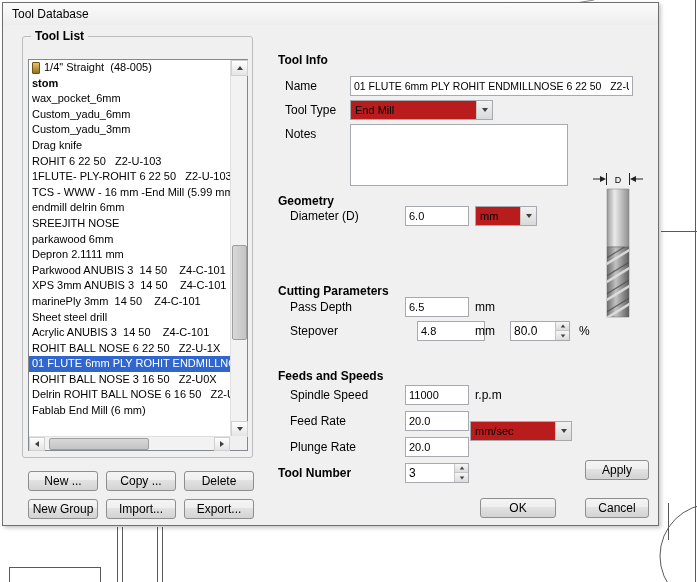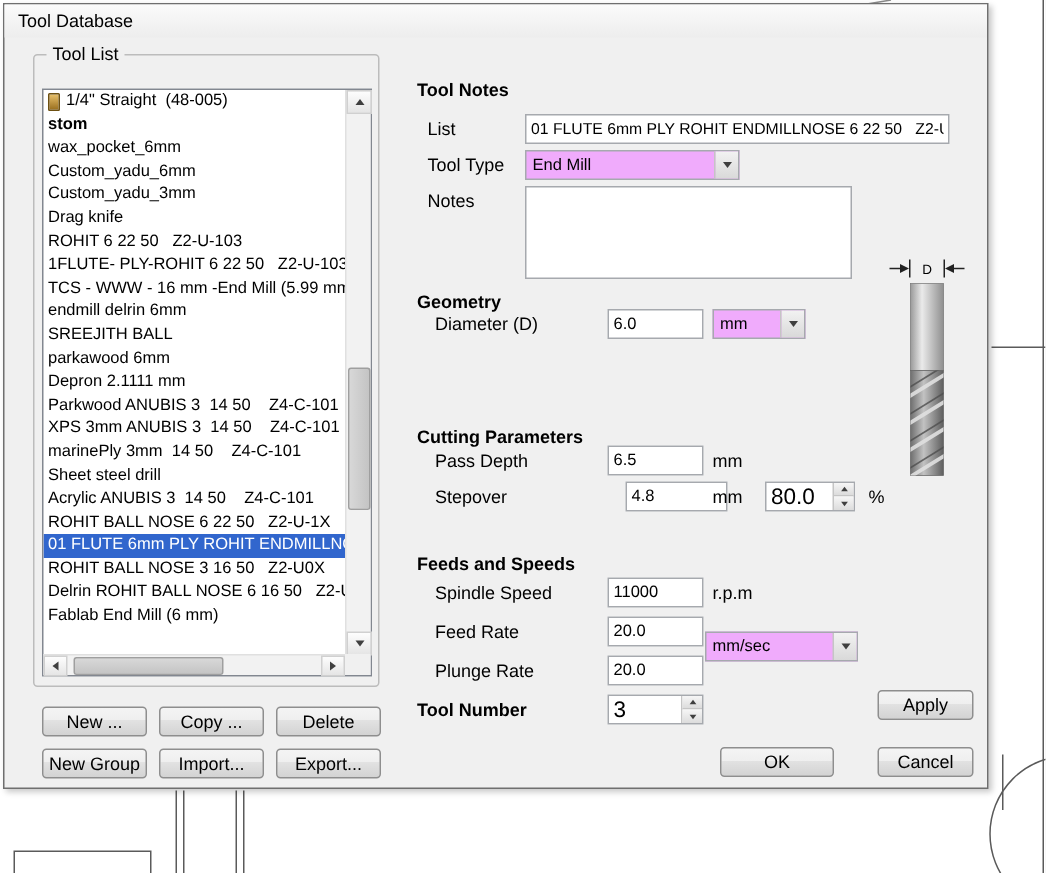--- a/index.html
+++ b/index.html
@@ -22,21 +22,21 @@
   }
   .titlebar .title { position:absolute; left:9px; top:0; line-height:22px; font-size:12px; }
 
   
   .groupbox {
     position:absolute; left:19px; top:33px; width:231px; height:422px;
     border:1px solid #bcbcbc; border-radius:3px;
   }
   .group-label {
     position:absolute; left:8px; top:-8px; background:#f0f0f0; padding:0 4px;
-    font-weight:normal; font-size:12px;
+    font-weight:bold; font-size:12px;
   }
   .listbox {
     position:absolute; left:25px; top:56px; width:220px; height:392px;
     background:#fff; border:1px solid #828790;
   }
   .rows { position:absolute; left:0; top:0; width:201px; height:376px; overflow:hidden; }
   .list-item {
     height:15.6px; line-height:15.6px; font-size:11px; padding-left:3px;
     white-space:pre; overflow:hidden; display:flex; align-items:center; color:#000;
   }
@@ -82,31 +82,31 @@
   }
 
   
   .section-h { position:absolute; font-weight:bold; font-size:12px; }
   .lbl, .unit { position:absolute; font-size:12px; }
   .tbox {
     position:absolute; height:20px; border:1px solid #a6a9ae; background:#fff;
     font-family:inherit; font-size:11px; padding:0 3px;
   }
   .combo {
-    position:absolute; height:20px; border:1px solid #a6a9ae; background:#f0abfc;
+    position:absolute; height:20px; border:1px solid #a6a9ae; background:#b91c1c;
   }
   .combo-text { position:absolute; left:4px; top:0; line-height:18px; font-size:11px; white-space:pre; }
   .combo-btn {
     position:absolute; right:0; top:0; width:16px; height:100%;
     background:linear-gradient(#f2f2f2,#d9d9d9); border-left:1px solid #c5c5c5;
     display:flex; align-items:center; justify-content:center;
   }
   .spinbox { position:absolute; height:20px; border:1px solid #a6a9ae; background:#fff; }
   .spin-input { position:absolute; left:0; top:0; width:calc(100% - 14px); height:100%;
-    border:0; font-family:inherit; font-size:15px; padding:0 3px; background:transparent; }
+    border:0; font-family:inherit; font-size:12px; padding:0 3px; background:transparent; }
   .spin-btns { position:absolute; right:0; top:0; width:14px; height:100%; border-left:1px solid #c5c5c5; }
   .spin-btn { height:50%; background:linear-gradient(#f6f6f6,#dcdcdc); border-bottom:1px solid #c5c5c5;
     display:flex; align-items:center; justify-content:center; }
   .spin-btn:last-child { border-bottom:0; }
 
   textarea.notes {
     position:absolute; left:347px; top:121px; width:218px; height:62px;
     border:1px solid #a6a9ae; background:#fff; resize:none; font-family:inherit; font-size:11px;
   }
   #name-input { font-size:10.5px; }
@@ -143,21 +143,21 @@
         <div class="list-item"><span class="bit-icon"></span><span>1/4" Straight  (48-005)</span></div>
         <div class="list-item bold"><span>stom</span></div>
         <div class="list-item"><span>wax_pocket_6mm</span></div>
         <div class="list-item"><span>Custom_yadu_6mm</span></div>
         <div class="list-item"><span>Custom_yadu_3mm</span></div>
         <div class="list-item"><span>Drag knife</span></div>
         <div class="list-item"><span>ROHIT 6 22 50   Z2-U-103</span></div>
         <div class="list-item"><span>1FLUTE- PLY-ROHIT 6 22 50   Z2-U-103</span></div>
         <div class="list-item"><span>TCS - WWW - 16 mm -End Mill (5.99 mm)</span></div>
         <div class="list-item"><span>endmill delrin 6mm</span></div>
-        <div class="list-item"><span>SREEJITH BALL</span></div>
+        <div class="list-item"><span>SREEJITH NOSE</span></div>
         <div class="list-item"><span>parkawood 6mm</span></div>
         <div class="list-item"><span>Depron 2.1111 mm</span></div>
         <div class="list-item"><span>Parkwood ANUBIS 3  14 50    Z4-C-101</span></div>
         <div class="list-item"><span>XPS 3mm ANUBIS 3  14 50    Z4-C-101</span></div>
         <div class="list-item"><span>marinePly 3mm  14 50    Z4-C-101</span></div>
         <div class="list-item"><span>Sheet steel drill</span></div>
         <div class="list-item"><span>Acrylic ANUBIS 3  14 50    Z4-C-101</span></div>
         <div class="list-item"><span>ROHIT BALL NOSE 6 22 50   Z2-U-1X</span></div>
         <div class="list-item selected" style="background: rgb(49, 102, 205);"><span>01 FLUTE 6mm PLY ROHIT ENDMILLNOSE 6</span></div>
         <div class="list-item"><span>ROHIT BALL NOSE 3 16 50   Z2-U0X</span></div>
@@ -185,22 +185,22 @@
     <div class="sb-corner"></div>
   </div>
 
   <button class="btn" style="left:25px;top:468px;">New ...</button>
   <button class="btn" style="left:103px;top:468px;">Copy ...</button>
   <button class="btn" style="left:181px;top:468px;">Delete</button>
   <button class="btn" style="left:25px;top:496px;">New Group</button>
   <button class="btn" style="left:103px;top:496px;">Import...</button>
   <button class="btn" style="left:181px;top:496px;">Export...</button>
 
-  <span class="section-h" style="left:275px;top:50px;">Tool Notes</span>
-  <span class="lbl" style="left:282px;top:76px;">List</span>
+  <span class="section-h" style="left:275px;top:50px;">Tool Info</span>
+  <span class="lbl" style="left:282px;top:76px;">Name</span>
   <input class="tbox" id="name-input" style="left: 347px; top: 73px; width: 283px;" value="01 FLUTE 6mm PLY ROHIT ENDMILLNOSE 6 22 50   Z2-U-1X">
   <span class="lbl" style="left:282px;top:100px;">Tool Type</span>
   <div class="combo" style="left:347px;top:97px;width:143px;">
     <span class="combo-text">End Mill</span>
     <span class="combo-btn">
         <span class="tri tri-down"></span>
       </span>
   </div>
   <span class="lbl" style="left:282px;top:124px;">Notes</span>
   <textarea class="notes" style=""></textarea>

